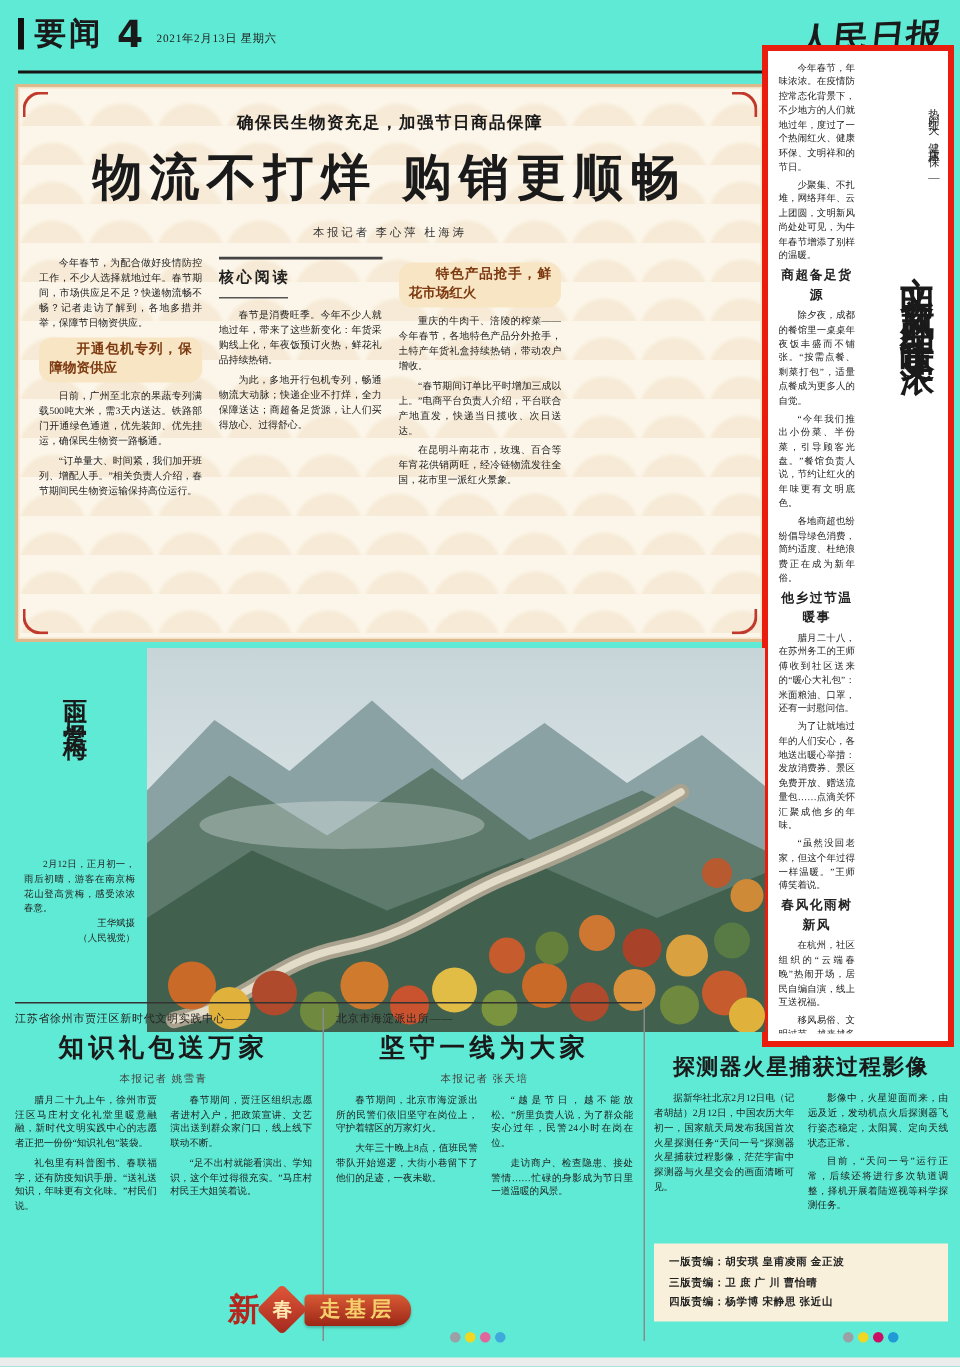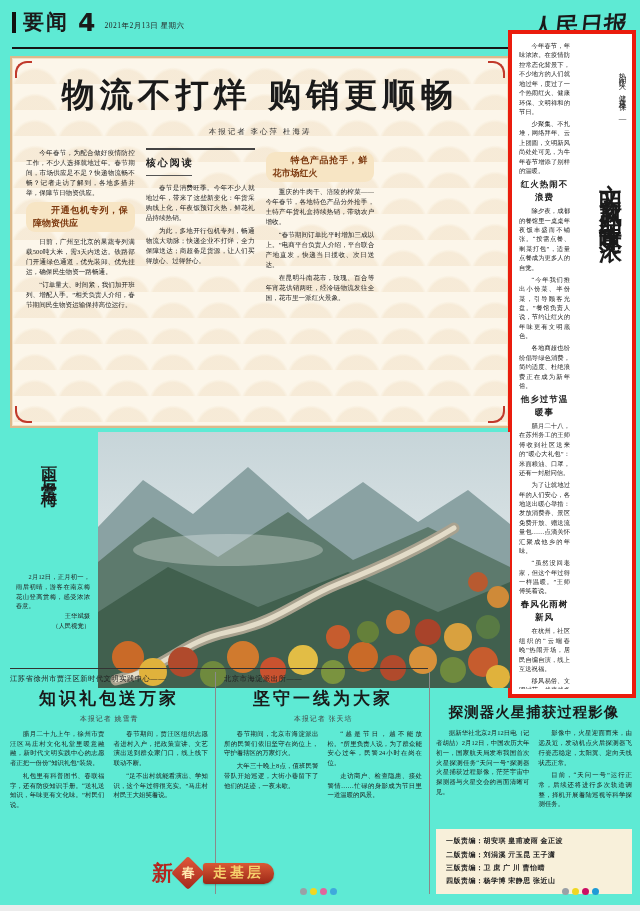--- a/index.html
+++ b/index.html
@@ -115,20 +115,21 @@
     <div class="masthead">人民日报</div>
   </div>
   <div class="hdr-rule"></div>
 
   <div class="feature">
     <span class="fcorner fc-tl"></span>
     <span class="fcorner fc-tr"></span>
     <span class="fcorner fc-br"></span>
     <span class="fcorner fc-bl"></span>
 
+    <div class="kicker">确保民生物资充足，加强节日商品保障</div>
     <div class="headline">物流不打烊 购销更顺畅</div>
     <div class="byline">本报记者 李心萍 杜海涛</div>
 
     <div class="fcols">
       <div class="fcol">
         <p>今年春节，为配合做好疫情防控工作，不少人选择就地过年。春节期间，市场供应足不足？快递物流畅不畅？记者走访了解到，各地多措并举，保障节日物资供应。</p>
         <div class="obox">开通包机专列，保障物资供应</div>
         <p>日前，广州至北京的果蔬专列满载500吨大米，需3天内送达。铁路部门开通绿色通道，优先装卸、优先挂运，确保民生物资一路畅通。</p>
         <p>“订单量大、时间紧，我们加开班列、增配人手。”相关负责人介绍，春节期间民生物资运输保持高位运行。</p>
       </div>
@@ -144,21 +145,21 @@
         <p>“春节期间订单比平时增加三成以上。”电商平台负责人介绍，平台联合产地直发，快递当日揽收、次日送达。</p>
         <p>在昆明斗南花市，玫瑰、百合等年宵花供销两旺，经冷链物流发往全国，花市里一派红火景象。</p>
       </div>
     </div>
   </div>
 
   <div class="redbox">
     <div class="red-body">
       <p>今年春节，年味浓浓。在疫情防控常态化背景下，不少地方的人们就地过年，度过了一个热闹红火、健康环保、文明祥和的节日。</p>
       <p>少聚集、不扎堆，网络拜年、云上团圆，文明新风尚处处可见，为牛年春节增添了别样的温暖。</p>
-      <p class="red-sub">红火热闹不浪费</p>
+      <p class="red-sub">商超备足货源</p>
       <p>除夕夜，成都的餐馆里一桌桌年夜饭丰盛而不铺张。“按需点餐、剩菜打包”，适量点餐成为更多人的自觉。</p>
       <p>“今年我们推出小份菜、半份菜，引导顾客光盘。”餐馆负责人说，节约让红火的年味更有文明底色。</p>
       <p>各地商超也纷纷倡导绿色消费，简约适度、杜绝浪费正在成为新年俗。</p>
       <p class="red-sub">他乡过节温暖事</p>
       <p>腊月二十八，在苏州务工的王师傅收到社区送来的“暖心大礼包”：米面粮油、口罩，还有一封慰问信。</p>
       <p>为了让就地过年的人们安心，各地送出暖心举措：发放消费券、景区免费开放、赠送流量包……点滴关怀汇聚成他乡的年味。</p>
       <p>“虽然没回老家，但这个年过得一样温暖。”王师傅笑着说。</p>
       <p class="red-sub">春风化雨树新风</p>
       <p>在杭州，社区组织的“云端春晚”热闹开场，居民自编自演，线上互送祝福。</p>
       <p>移风易俗、文明过节，越来越多的人选择电子鞭炮、环保烟花，绿色低碳理念深入人心。</p>
@@ -251,21 +252,20 @@
 
   <div class="bart3">
     <div class="b3title">探测器火星捕获过程影像</div>
     <div class="b3body">
       <p>据新华社北京2月12日电（记者胡喆）2月12日，中国农历大年初一，国家航天局发布我国首次火星探测任务“天问一号”探测器火星捕获过程影像，茫茫宇宙中探测器与火星交会的画面清晰可见。</p>
       <p>影像中，火星迎面而来，由远及近，发动机点火后探测器飞行姿态稳定，太阳翼、定向天线状态正常。</p>
       <p>目前，“天问一号”运行正常，后续还将进行多次轨道调整，择机开展着陆巡视等科学探测任务。</p>
     </div>
     <div class="credits">
       <div>一版责编：胡安琪 皇甫凌雨 金正波</div>
-      <div>二版责编：刘涓溪 亓玉昆 王子潇</div>
       <div>三版责编：卫 庶 广 川 曹怡晴</div>
       <div>四版责编：杨学博 宋静思 张近山</div>
     </div>
   </div>
 
   <div class="banner">
     <span class="banner-xin">新</span>
     <span class="banner-seal">
         <span>春</span>
       </span>

